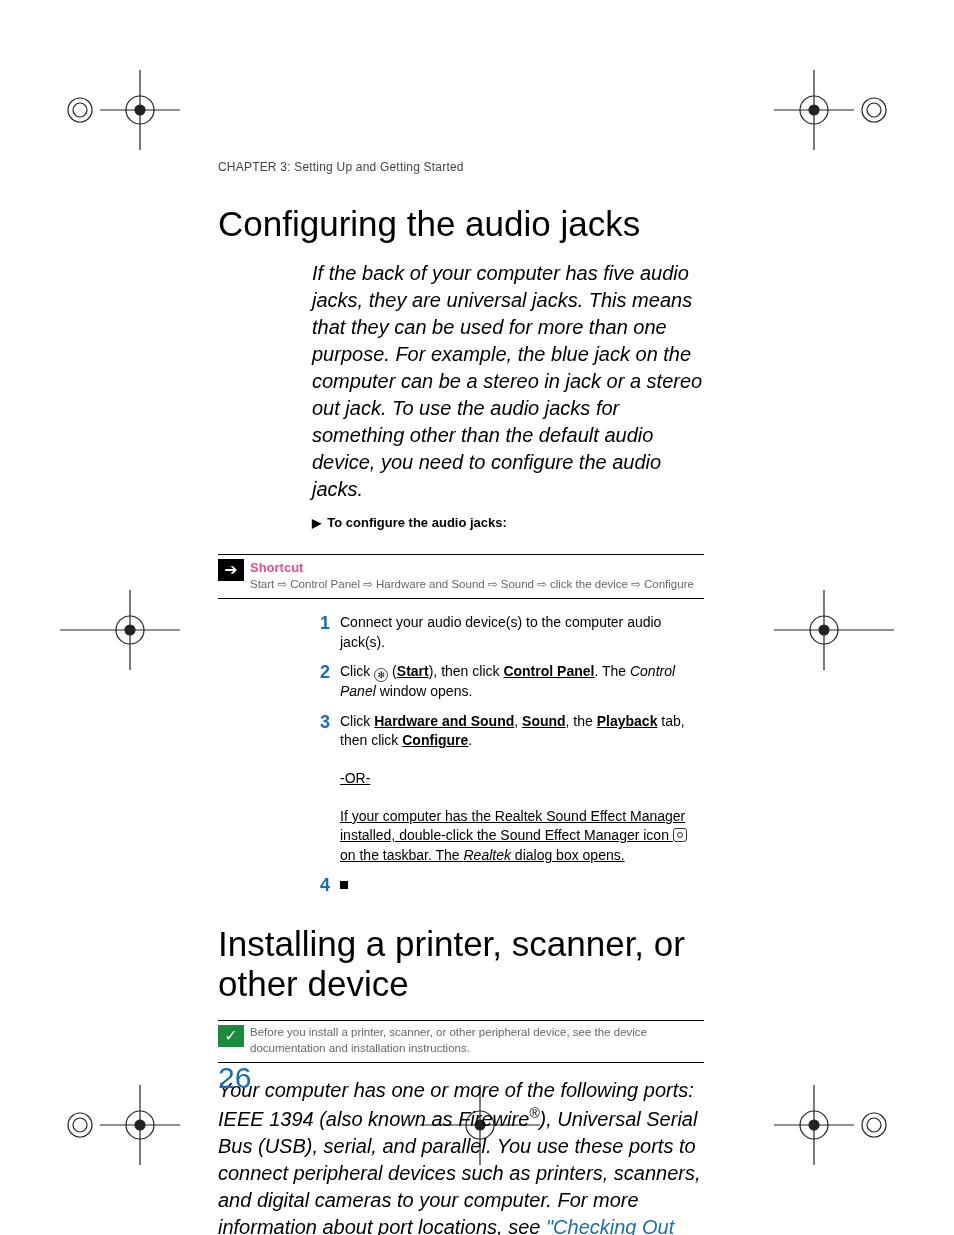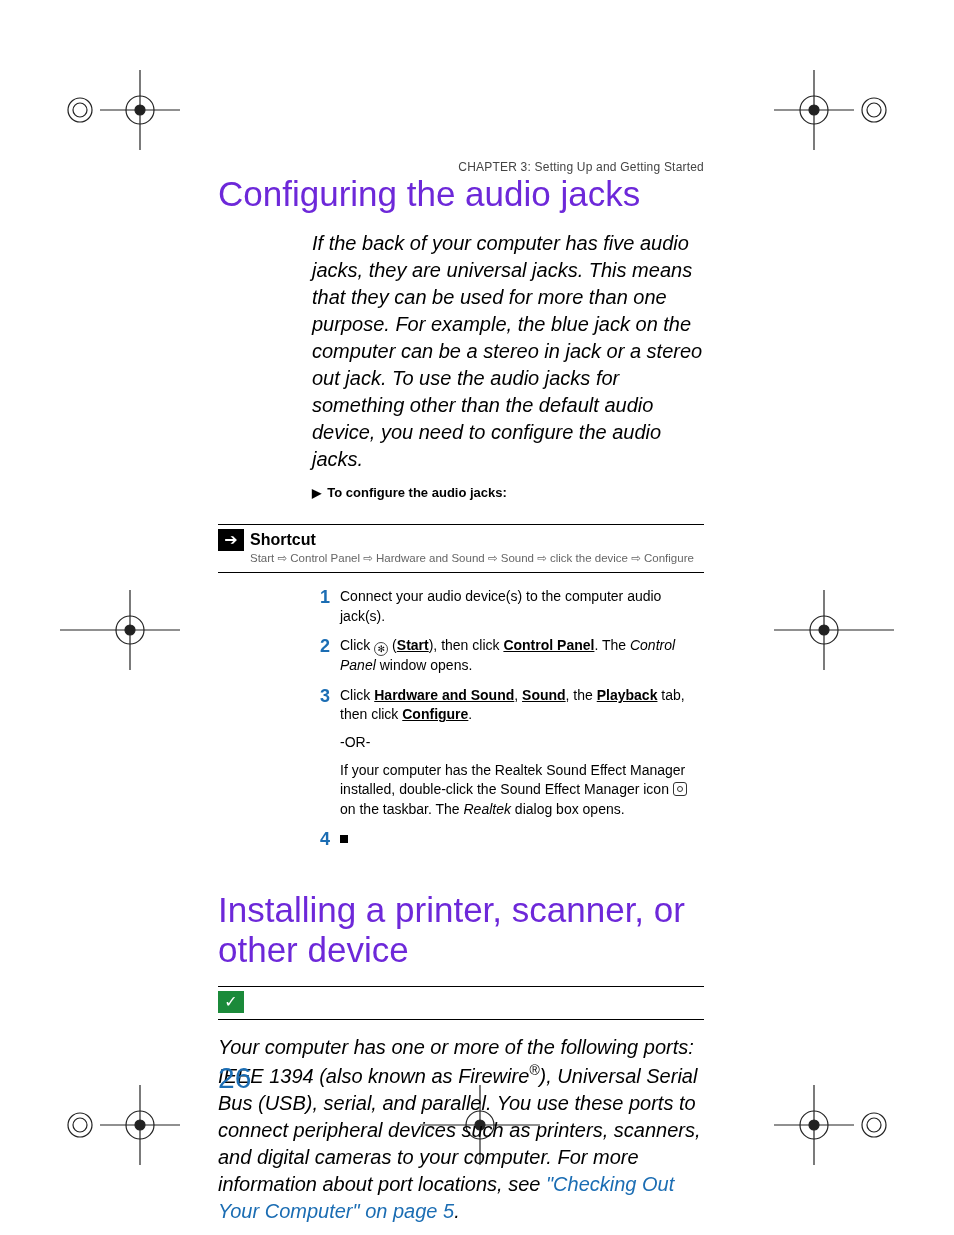--- a/index.html
+++ b/index.html
@@ -14,32 +14,33 @@
   
   .crop { position: absolute; }
   .crop svg { display: block; }
 
   .page {
     position: absolute;
     left: 0; right: 0; top: 0; bottom: 0;
     padding: 160px 250px 0 218px;
   }
   .chapter-line {
-    text-align: right;
+    text-align: left;
     font-size: 12px;
     color: #444;
+    margin-bottom: 30px;
     letter-spacing: 0.2px;
   }
   .chapter-line .sc { font-variant: small-caps; }
 
   h1.section {
     font-family: "Segoe UI Light", "Helvetica Neue", Arial, sans-serif;
     font-weight: 300;
     font-size: 35px;
-    color: #6d28d9;
+    color: #000000;
     margin-bottom: 16px;
   }
   .body-indent { margin-left: 94px; }
   .para {
     font-size: 20px;
     line-height: 1.35;
     margin-bottom: 12px;
     font-style: italic;
   }
   .procedure-head {
@@ -52,22 +53,22 @@
     border-top: 1px solid #000;
     border-bottom: 1px solid #000;
     padding: 4px 0 6px;
     margin-bottom: 14px;
     font-size: 11.5px;
     color: #666;
     line-height: 1.35;
   }
   .callout .callout-title {
     font-weight: bold;
-    color: #000000;
-    font-size: 16px;
+    color: #ec4899;
+    font-size: 13px;
     display: block;
     padding-left: 13px;
   }
   .callout-icon {
     float: left;
     width: 26px; height: 22px;
     background: #000;
     color: #fff;
     margin-right: 6px;
     display: flex;
@@ -93,21 +94,21 @@
     padding-right: 10px;
     line-height: 1.15;
   }
   .step .body {
     flex: 1;
     font-size: 14px;
     line-height: 1.4;
   }
   .step .body .bold { font-weight: bold; text-decoration: underline; }
   .step .body .ital { font-style: italic; }
-  .substep { margin-top: 8px; }
+  .substep { margin-top: 18px; text-decoration: underline; }
   .little-icon {
     display: inline-block;
     width: 14px; height: 14px;
     border: 1px solid #444;
     border-radius: 50%;
     font-size: 9px;
     text-align: center;
     line-height: 12px;
     vertical-align: -2px;
   }
@@ -266,25 +267,26 @@
 
       <div class="step">
         <div class="num">4</div>
         <div class="body">
           <div><span class="end-square"></span></div>
         </div>
       </div>
     </div>
   </div>
 
-  <h1 class="section" style="margin-top:40px">Installing a printer, scanner, or other device</h1>
+  <h1 class="section" style="margin-top:28px">Installing a printer, scanner, or other device</h1>
 
   <div class="body-indent">
     <div class="callout" style="margin-left:-94px;">
       <span class="callout-icon green">✓</span>
+      <span>Before you install a printer, scanner, or other peripheral device, see the device documentation and installation instructions.</span>
     </div>
 
     <p class="para" style="margin-left:-94px;">
       <span>Your computer has one or more of the following ports: IEEE 1394 (also known as Firewire</span><sup>®</sup><span>), Universal Serial Bus (USB), serial, and parallel. You use these ports to connect peripheral devices such as printers, scanners, and digital cameras to your computer. For more information about port locations, see </span><span class="link">"Checking Out Your Computer" on page 5</span><span>.</span>
     </p>
   </div>
 
 </div>
 
 <div class="page-num">26</div>

